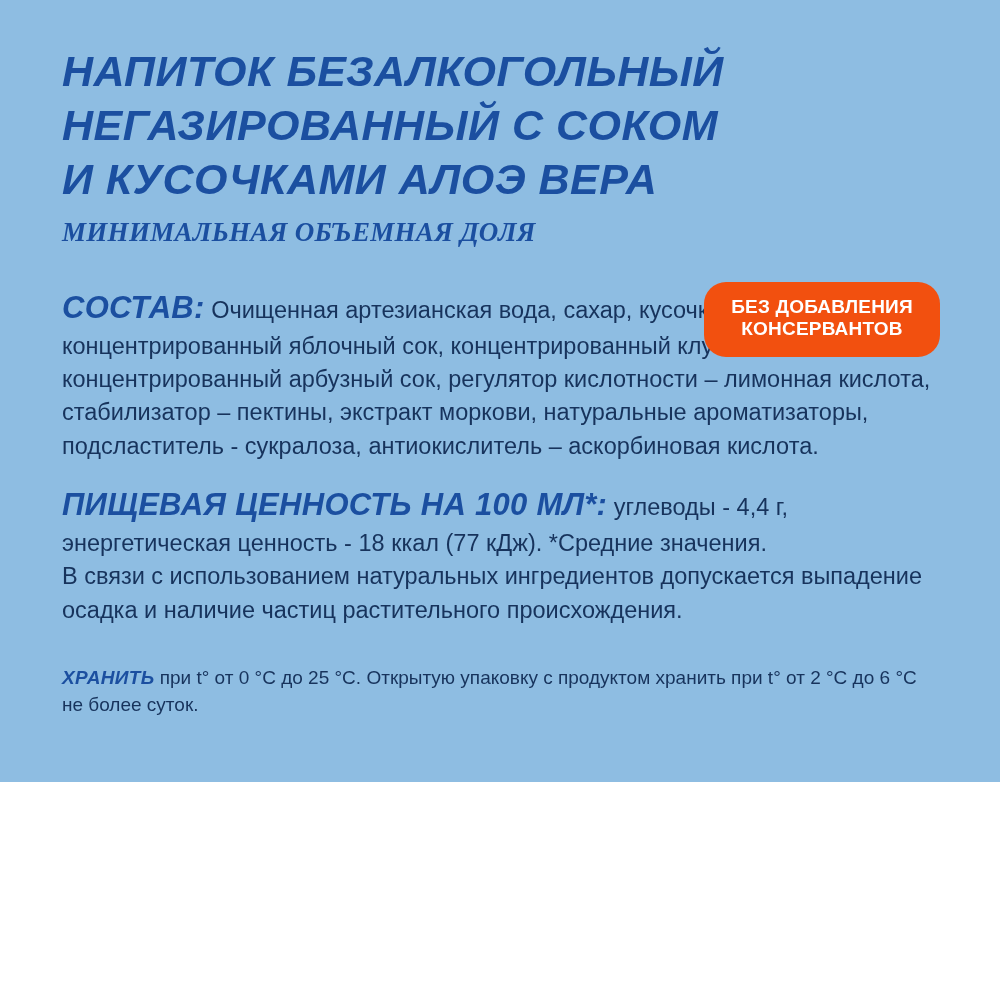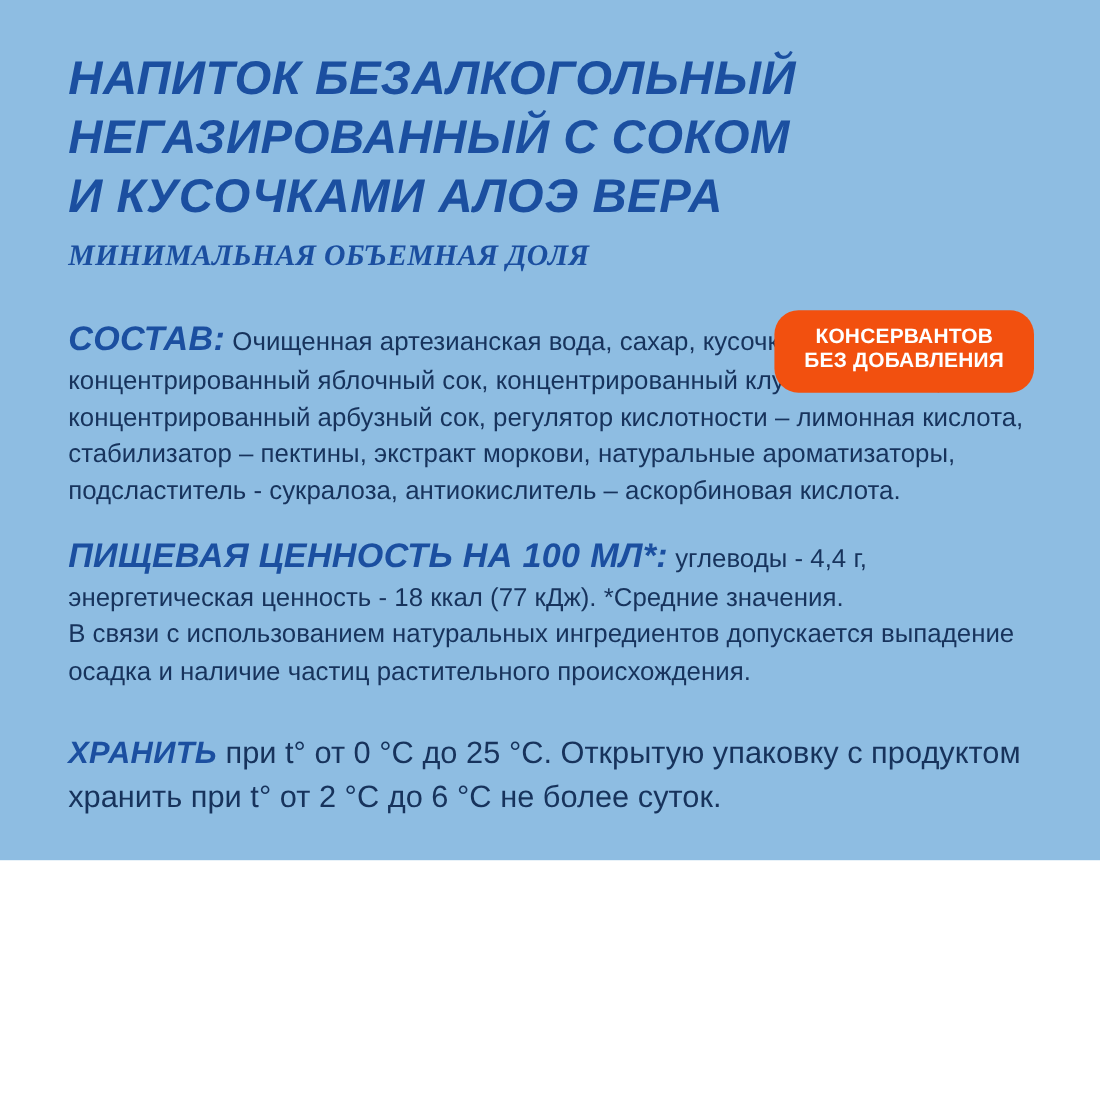--- a/index.html
+++ b/index.html
@@ -77,41 +77,41 @@
     color: #1b4fa0;
     font-weight: bold;
     font-style: italic;
     font-size: 31px;
     letter-spacing: 0.3px;
     text-transform: uppercase;
   }
   .block.ingredients { margin-top: 34px; }
   .block.nutrition { margin-top: 20px; }
   .block.storage { margin-top: 38px; }
-  .block.storage, .block.storage .lead { font-size: 28px; }
+  .block.storage, .block.storage .lead { font-size: 19px; }
   .note { margin-top: 2px; display: block; }
 </style>
 </head>
 <body>
 
 <div id="label">
 
   <h1 class="headline">
     <span class="line">НАПИТОК БЕЗАЛКОГОЛЬНЫЙ</span>
     <span class="line">НЕГАЗИРОВАННЫЙ С СОКОМ</span>
     <span class="line">И КУСОЧКАМИ АЛОЭ ВЕРА</span>
   </h1>
 
   <h2 class="subhead">
     <span class="line">МИНИМАЛЬНАЯ ОБЪЕМНАЯ ДОЛЯ</span>
   </h2>
 
   <div class="badge">
+    <span class="line">БЕЗ ДОБАВЛЕНИЯ</span>
     <span class="line">КОНСЕРВАНТОВ</span>
-    <span class="line">БЕЗ ДОБАВЛЕНИЯ</span>
   </div>
 
   <div class="block ingredients">
     <p>
       <span class="lead">СОСТАВ:</span><span> Очищенная артезианская вода, сахар, кусочки алоэ Вера, концентрированный яблочный сок, концентрированный клубничный сок, концентрированный арбузный сок, регулятор кислотности – лимонная кислота, стабилизатор – пектины, экстракт моркови, натуральные ароматизаторы,  подсластитель - сукралоза, антиокислитель – аскорбиновая кислота.</span>
     </p>
   </div>
 
   <div class="block nutrition">
     <p>

